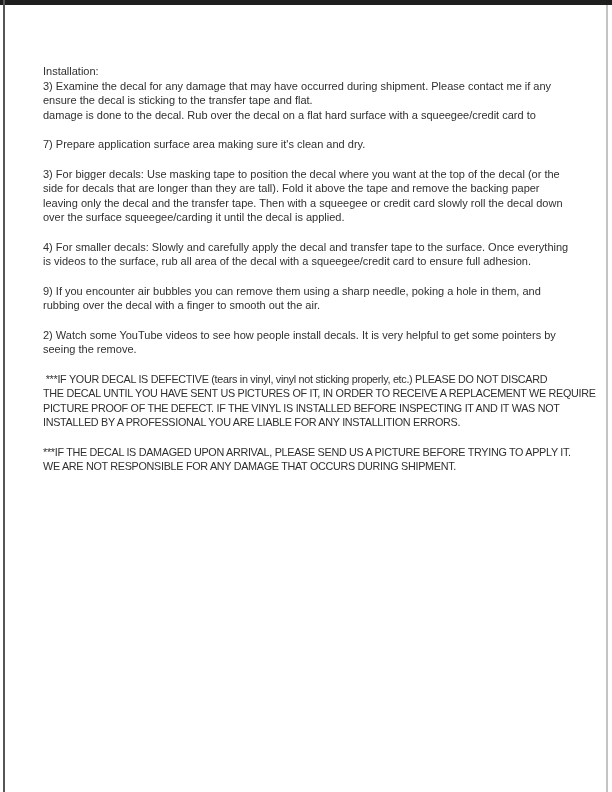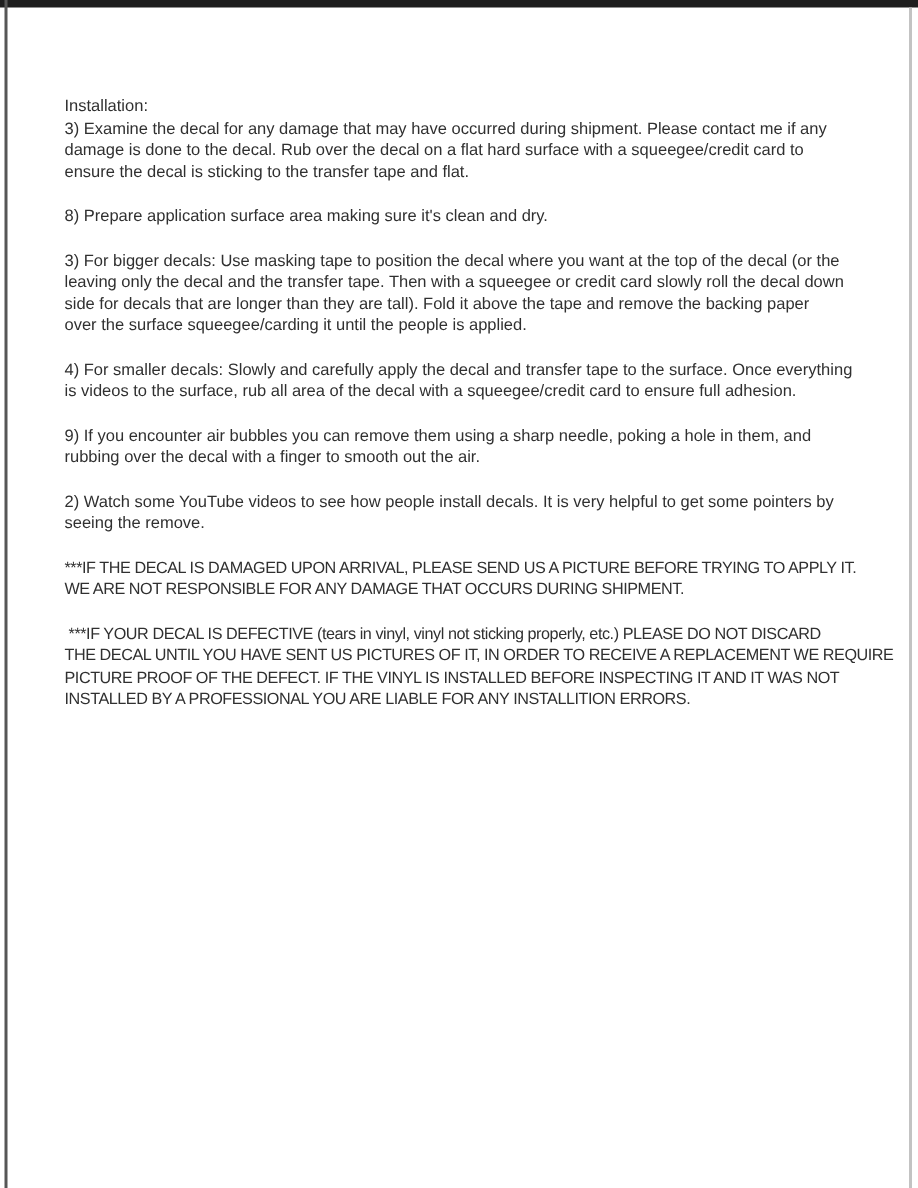--- a/index.html
+++ b/index.html
@@ -67,48 +67,48 @@
 <div data-name="document-page" style="width:612px;height:792px;border-radius:27px;">
   <div class="edge-top" data-name="page-top-edge"></div>
   <div class="edge-left" data-name="page-left-edge"></div>
   <div class="edge-right" data-name="page-right-edge"></div>
   <div class="text-block" data-name="installation-instructions">
       <div class="para" data-name="paragraph-heading">
         <div class="line" data-name="text-line">Installation:</div>
       </div>
       <div class="para" data-name="paragraph-step-1">
         <div class="line" data-name="text-line">3) Examine the decal for any damage that may have occurred during shipment. Please contact me if any</div>
+        <div class="line" data-name="text-line">ensure the decal is sticking to the transfer tape and flat.</div>
         <div class="line" data-name="text-line">damage is done to the decal. Rub over the decal on a flat hard surface with a squeegee/credit card to</div>
-        <div class="line" data-name="text-line">ensure the decal is sticking to the transfer tape and flat.</div>
       </div>
       <div class="para" data-name="paragraph-step-2">
-        <div class="line" data-name="text-line">8) Prepare application surface area making sure it's clean and dry.</div>
+        <div class="line" data-name="text-line">7) Prepare application surface area making sure it's clean and dry.</div>
       </div>
       <div class="para" data-name="paragraph-step-3">
         <div class="line" data-name="text-line">3) For bigger decals: Use masking tape to position the decal where you want at the top of the decal (or the</div>
+        <div class="line" data-name="text-line">side for decals that are longer than they are tall). Fold it above the tape and remove the backing paper</div>
         <div class="line" data-name="text-line">leaving only the decal and the transfer tape. Then with a squeegee or credit card slowly roll the decal down</div>
-        <div class="line" data-name="text-line">side for decals that are longer than they are tall). Fold it above the tape and remove the backing paper</div>
-        <div class="line" data-name="text-line">over the surface squeegee/carding it until the people is applied.</div>
+        <div class="line" data-name="text-line">over the surface squeegee/carding it until the decal is applied.</div>
       </div>
       <div class="para" data-name="paragraph-step-4">
         <div class="line" data-name="text-line">4) For smaller decals: Slowly and carefully apply the decal and transfer tape to the surface. Once everything</div>
         <div class="line" data-name="text-line">is videos to the surface, rub all area of the decal with a squeegee/credit card to ensure full adhesion.</div>
       </div>
       <div class="para" data-name="paragraph-step-6">
         <div class="line" data-name="text-line">9) If you encounter air bubbles you can remove them using a sharp needle, poking a hole in them, and</div>
         <div class="line" data-name="text-line">rubbing over the decal with a finger to smooth out the air.</div>
       </div>
       <div class="para" data-name="paragraph-step-7">
         <div class="line" data-name="text-line">2) Watch some YouTube videos to see how people install decals. It is very helpful to get some pointers by</div>
         <div class="line" data-name="text-line">seeing the remove.</div>
       </div>
-      <div class="para caps" data-name="paragraph-damage-warning">
-        <div class="line" data-name="text-line">***IF THE DECAL IS DAMAGED UPON ARRIVAL, PLEASE SEND US A PICTURE BEFORE TRYING TO APPLY IT.</div>
-        <div class="line" data-name="text-line">WE ARE NOT RESPONSIBLE FOR ANY DAMAGE THAT OCCURS DURING SHIPMENT.</div>
-      </div>
       <div class="para caps" data-name="paragraph-defect-warning">
         <div class="line" data-name="text-line"> ***IF YOUR DECAL IS DEFECTIVE (tears in vinyl, vinyl not sticking properly, etc.) PLEASE DO NOT DISCARD</div>
         <div class="line" data-name="text-line">THE DECAL UNTIL YOU HAVE SENT US PICTURES OF IT, IN ORDER TO RECEIVE A REPLACEMENT WE REQUIRE</div>
         <div class="line" data-name="text-line">PICTURE PROOF OF THE DEFECT. IF THE VINYL IS INSTALLED BEFORE INSPECTING IT AND IT WAS NOT</div>
         <div class="line" data-name="text-line">INSTALLED BY A PROFESSIONAL YOU ARE LIABLE FOR ANY INSTALLITION ERRORS.</div>
       </div>
+      <div class="para caps" data-name="paragraph-damage-warning">
+        <div class="line" data-name="text-line">***IF THE DECAL IS DAMAGED UPON ARRIVAL, PLEASE SEND US A PICTURE BEFORE TRYING TO APPLY IT.</div>
+        <div class="line" data-name="text-line">WE ARE NOT RESPONSIBLE FOR ANY DAMAGE THAT OCCURS DURING SHIPMENT.</div>
+      </div>
     </div>
 </div>
 
 </body></html>

